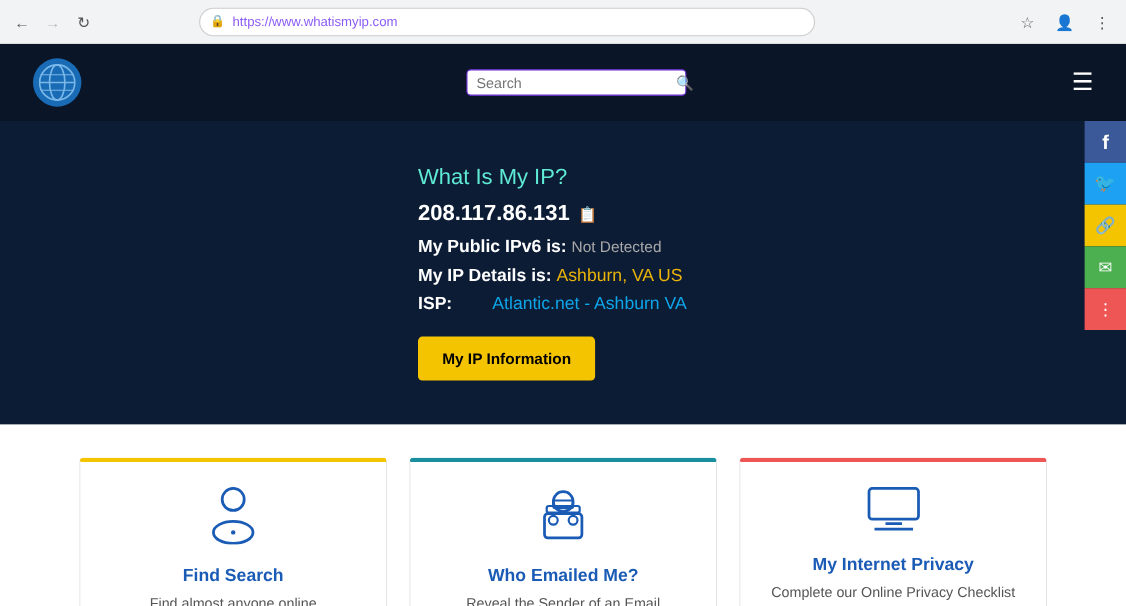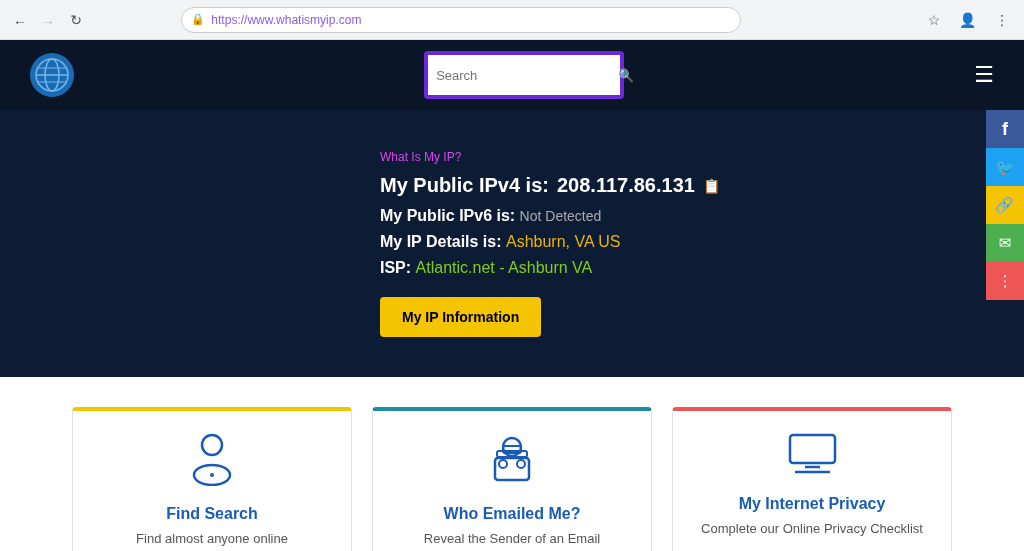--- a/index.html
+++ b/index.html
@@ -71,22 +71,22 @@
       flex-shrink: 0;
     }
     .site-logo svg { width: 34px; height: 34px; }
     .header-search-wrap {
       flex: 1;
       display: flex;
       justify-content: center;
     }
     .header-search {
       width: 200px;
-      height: 48px;
-      border: 4px solid #6d28d9;
+      height: 24px;
+      border: 1px solid #6d28d9;
       border-radius: 4px;
       display: flex;
       align-items: center;
       background: #fff;
       padding: 0 8px;
       gap: 6px;
     }
     .header-search input {
       border: none; outline: none; flex: 1;
       font-size: 13px; color: #333;
@@ -101,22 +101,22 @@
 
     
     .hero {
       background: #0d1c35;
       padding: 40px 0 40px 0;
       text-align: left;
       padding-left: 380px;
       min-height: 220px;
     }
     .hero-what {
-      color: #d946ef;
-      font-size: 12px;
+      color: #5eead4;
+      font-size: 20px;
       margin-bottom: 10px;
     }
     .hero-ipv4 {
       font-size: 20px;
       color: #fff;
       font-weight: bold;
       margin-bottom: 10px;
       display: flex;
       align-items: center;
       gap: 8px;
@@ -138,21 +138,21 @@
       font-weight: bold;
       margin-bottom: 8px;
     }
     .hero-location .value { color: #eab308; font-weight: normal; }
     .hero-isp {
       font-size: 16px;
       color: #fff;
       font-weight: bold;
       margin-bottom: 20px;
     }
-    .hero-isp .value { color: #84cc16; font-weight: normal; }
+    .hero-isp .value { color: #0ea5e9; font-weight: normal; margin-left: 32px; }
     .hero-buttons {
       display: flex; gap: 14px;
     }
     .btn-yellow {
       background: #f5c400;
       color: #000;
       border: none;
       padding: 12px 22px;
       font-size: 14px;
       font-weight: bold;
@@ -249,21 +249,20 @@
           <input type="text" placeholder="Search" style="">
           <span class="header-search-icon">🔍</span>
         </div>
       </div>
       <button class="hamburger-btn">☰</button>
     </header>
 
     <div class="hero">
       <div class="hero-what">What Is My IP?</div>
       <div class="hero-ipv4">
-        <span>My Public IPv4 is:</span>
         <span class="ip-value">208.117.86.131</span>
         <span class="copy-icon">📋</span>
       </div>
       <div class="hero-ipv6">
         <span>My Public IPv6 is:</span>
         <span class="value">Not Detected</span>
       </div>
       <div class="hero-location">
         <span>My IP Details is:</span>
         <span class="value">Ashburn, VA US</span>

